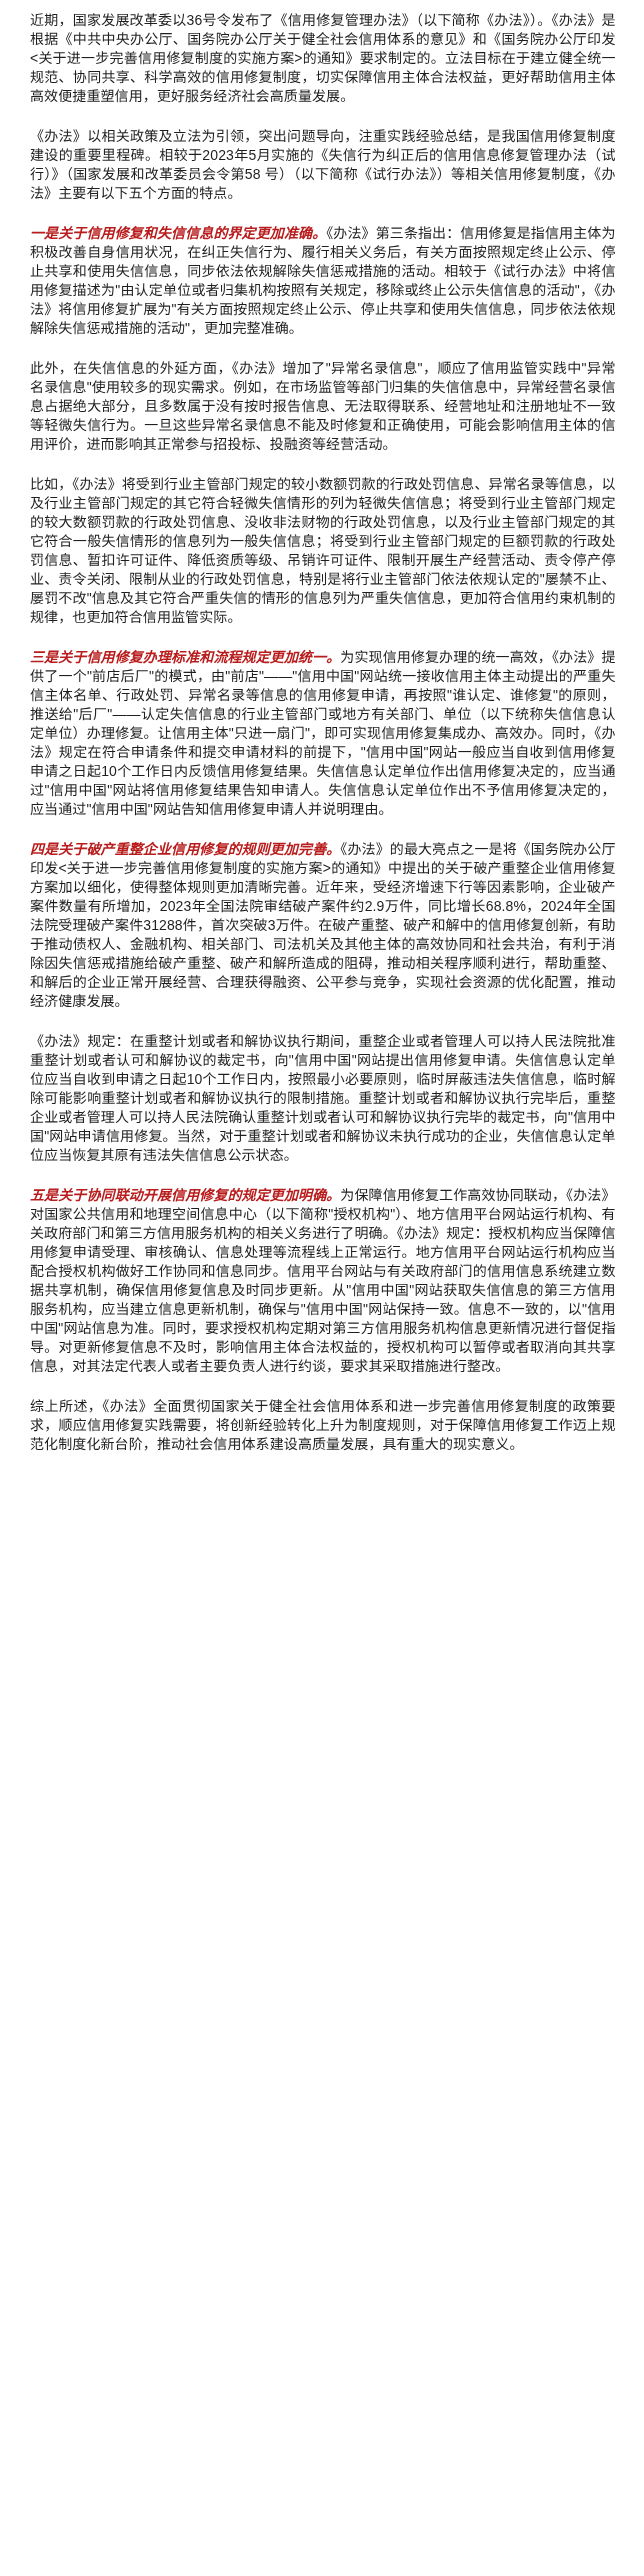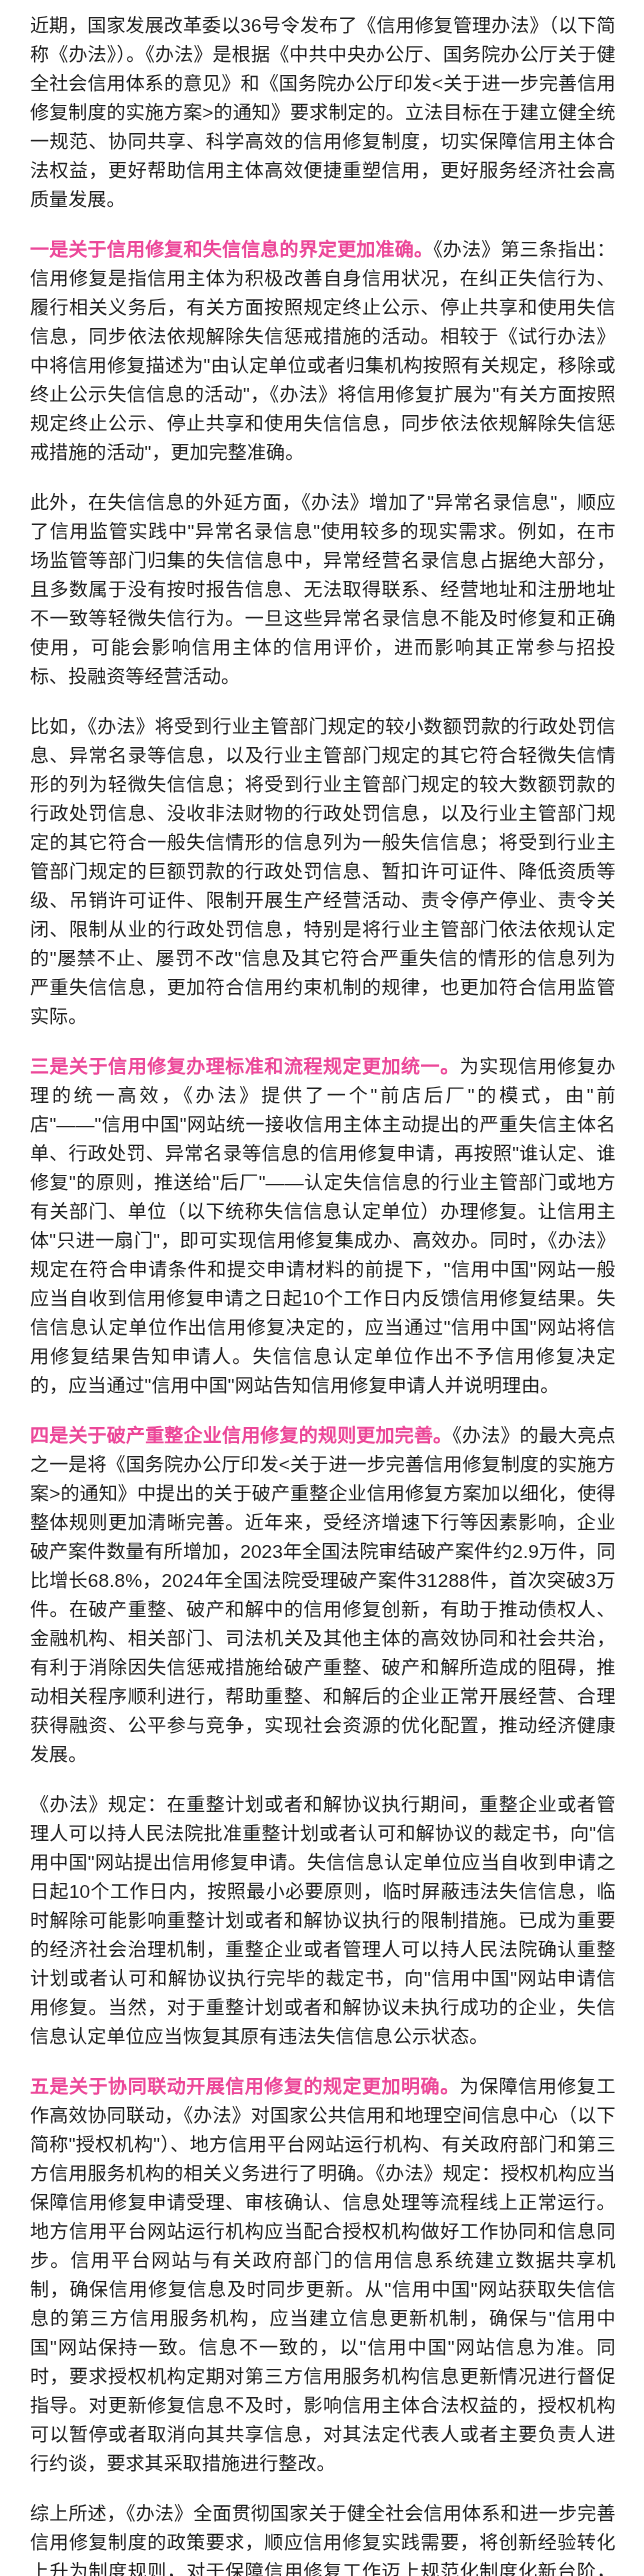--- a/index.html
+++ b/index.html
@@ -14,46 +14,48 @@
     color: #1a1a1a;
     -webkit-font-smoothing: antialiased;
   }
   #article {
     width: 644px;
     box-sizing: border-box;
     padding: 11.4px 28.5px 19px 30px;
   }
   p.para {
     margin: 0 0 21px 0;
-    font-size: 19px;
-    line-height: 29px;
+    font-size: 14px;
+    line-height: 19px;
     color: #1f1f1f;
     text-align: justify;
     text-justify: inter-ideograph;
     letter-spacing: 0.1px;
     word-break: break-all;
   }
   p.para:last-of-type {
     margin-bottom: 0;
   }
   p.para .lead {
     font-weight: bold;
-    color: #ec4899;
+    color: #b91c1c;
+    font-style: italic;
   }
 </style>
 </head>
 <body>
 
 <article id="article">
   <div id="paragraphs">
       <p class="para"><span class="body-run">近期，国家发展改革委以36号令发布了《信用修复管理办法》（以下简称《办法》）。《办法》是根据《中共中央办公厅、国务院办公厅关于健全社会信用体系的意见》和《国务院办公厅印发&lt;关于进一步完善信用修复制度的实施方案&gt;的通知》要求制定的。立法目标在于建立健全统一规范、协同共享、科学高效的信用修复制度，切实保障信用主体合法权益，更好帮助信用主体高效便捷重塑信用，更好服务经济社会高质量发展。</span></p>
+      <p class="para"><span class="body-run">《办法》以相关政策及立法为引领，突出问题导向，注重实践经验总结，是我国信用修复制度建设的重要里程碑。相较于2023年5月实施的《失信行为纠正后的信用信息修复管理办法（试行）》（国家发展和改革委员会令第58 号）（以下简称《试行办法》）等相关信用修复制度，《办法》主要有以下五个方面的特点。</span></p>
       <p class="para"><span class="lead">一是关于信用修复和失信信息的界定更加准确。</span><span class="body-run">《办法》第三条指出：信用修复是指信用主体为积极改善自身信用状况，在纠正失信行为、履行相关义务后，有关方面按照规定终止公示、停止共享和使用失信信息，同步依法依规解除失信惩戒措施的活动。相较于《试行办法》中将信用修复描述为"由认定单位或者归集机构按照有关规定，移除或终止公示失信信息的活动"，《办法》将信用修复扩展为"有关方面按照规定终止公示、停止共享和使用失信信息，同步依法依规解除失信惩戒措施的活动"，更加完整准确。</span></p>
       <p class="para"><span class="body-run">此外，在失信信息的外延方面，《办法》增加了"异常名录信息"，顺应了信用监管实践中"异常名录信息"使用较多的现实需求。例如，在市场监管等部门归集的失信信息中，异常经营名录信息占据绝大部分，且多数属于没有按时报告信息、无法取得联系、经营地址和注册地址不一致等轻微失信行为。一旦这些异常名录信息不能及时修复和正确使用，可能会影响信用主体的信用评价，进而影响其正常参与招投标、投融资等经营活动。</span></p>
       <p class="para"><span class="body-run">比如，《办法》将受到行业主管部门规定的较小数额罚款的行政处罚信息、异常名录等信息，以及行业主管部门规定的其它符合轻微失信情形的列为轻微失信信息；将受到行业主管部门规定的较大数额罚款的行政处罚信息、没收非法财物的行政处罚信息，以及行业主管部门规定的其它符合一般失信情形的信息列为一般失信信息；将受到行业主管部门规定的巨额罚款的行政处罚信息、暂扣许可证件、降低资质等级、吊销许可证件、限制开展生产经营活动、责令停产停业、责令关闭、限制从业的行政处罚信息，特别是将行业主管部门依法依规认定的"屡禁不止、屡罚不改"信息及其它符合严重失信的情形的信息列为严重失信信息，更加符合信用约束机制的规律，也更加符合信用监管实际。</span></p>
       <p class="para"><span class="lead">三是关于信用修复办理标准和流程规定更加统一。</span><span class="body-run">为实现信用修复办理的统一高效，《办法》提供了一个"前店后厂"的模式，由"前店"——"信用中国"网站统一接收信用主体主动提出的严重失信主体名单、行政处罚、异常名录等信息的信用修复申请，再按照"谁认定、谁修复"的原则，推送给"后厂"——认定失信信息的行业主管部门或地方有关部门、单位（以下统称失信信息认定单位）办理修复。让信用主体"只进一扇门"，即可实现信用修复集成办、高效办。同时，《办法》规定在符合申请条件和提交申请材料的前提下，"信用中国"网站一般应当自收到信用修复申请之日起10个工作日内反馈信用修复结果。失信信息认定单位作出信用修复决定的，应当通过"信用中国"网站将信用修复结果告知申请人。失信信息认定单位作出不予信用修复决定的，应当通过"信用中国"网站告知信用修复申请人并说明理由。</span></p>
       <p class="para"><span class="lead">四是关于破产重整企业信用修复的规则更加完善。</span><span class="body-run">《办法》的最大亮点之一是将《国务院办公厅印发&lt;关于进一步完善信用修复制度的实施方案&gt;的通知》中提出的关于破产重整企业信用修复方案加以细化，使得整体规则更加清晰完善。近年来，受经济增速下行等因素影响，企业破产案件数量有所增加，2023年全国法院审结破产案件约2.9万件，同比增长68.8%，2024年全国法院受理破产案件31288件，首次突破3万件。在破产重整、破产和解中的信用修复创新，有助于推动债权人、金融机构、相关部门、司法机关及其他主体的高效协同和社会共治，有利于消除因失信惩戒措施给破产重整、破产和解所造成的阻碍，推动相关程序顺利进行，帮助重整、和解后的企业正常开展经营、合理获得融资、公平参与竞争，实现社会资源的优化配置，推动经济健康发展。</span></p>
-      <p class="para"><span class="body-run">《办法》规定：在重整计划或者和解协议执行期间，重整企业或者管理人可以持人民法院批准重整计划或者认可和解协议的裁定书，向"信用中国"网站提出信用修复申请。失信信息认定单位应当自收到申请之日起10个工作日内，按照最小必要原则，临时屏蔽违法失信信息，临时解除可能影响重整计划或者和解协议执行的限制措施。已成为重要的经济社会治理机制，重整企业或者管理人可以持人民法院确认重整计划或者认可和解协议执行完毕的裁定书，向"信用中国"网站申请信用修复。当然，对于重整计划或者和解协议未执行成功的企业，失信信息认定单位应当恢复其原有违法失信信息公示状态。</span></p>
+      <p class="para"><span class="body-run">《办法》规定：在重整计划或者和解协议执行期间，重整企业或者管理人可以持人民法院批准重整计划或者认可和解协议的裁定书，向"信用中国"网站提出信用修复申请。失信信息认定单位应当自收到申请之日起10个工作日内，按照最小必要原则，临时屏蔽违法失信信息，临时解除可能影响重整计划或者和解协议执行的限制措施。重整计划或者和解协议执行完毕后，重整企业或者管理人可以持人民法院确认重整计划或者认可和解协议执行完毕的裁定书，向"信用中国"网站申请信用修复。当然，对于重整计划或者和解协议未执行成功的企业，失信信息认定单位应当恢复其原有违法失信信息公示状态。</span></p>
       <p class="para"><span class="lead">五是关于协同联动开展信用修复的规定更加明确。</span><span class="body-run">为保障信用修复工作高效协同联动，《办法》对国家公共信用和地理空间信息中心（以下简称"授权机构"）、地方信用平台网站运行机构、有关政府部门和第三方信用服务机构的相关义务进行了明确。《办法》规定：授权机构应当保障信用修复申请受理、审核确认、信息处理等流程线上正常运行。地方信用平台网站运行机构应当配合授权机构做好工作协同和信息同步。信用平台网站与有关政府部门的信用信息系统建立数据共享机制，确保信用修复信息及时同步更新。从"信用中国"网站获取失信信息的第三方信用服务机构，应当建立信息更新机制，确保与"信用中国"网站保持一致。信息不一致的，以"信用中国"网站信息为准。同时，要求授权机构定期对第三方信用服务机构信息更新情况进行督促指导。对更新修复信息不及时，影响信用主体合法权益的，授权机构可以暂停或者取消向其共享信息，对其法定代表人或者主要负责人进行约谈，要求其采取措施进行整改。</span></p>
       <p class="para"><span class="body-run">综上所述，《办法》全面贯彻国家关于健全社会信用体系和进一步完善信用修复制度的政策要求，顺应信用修复实践需要，将创新经验转化上升为制度规则，对于保障信用修复工作迈上规范化制度化新台阶，推动社会信用体系建设高质量发展，具有重大的现实意义。</span></p>
     </div>
 
 </article>
 
 
 </body></html>

